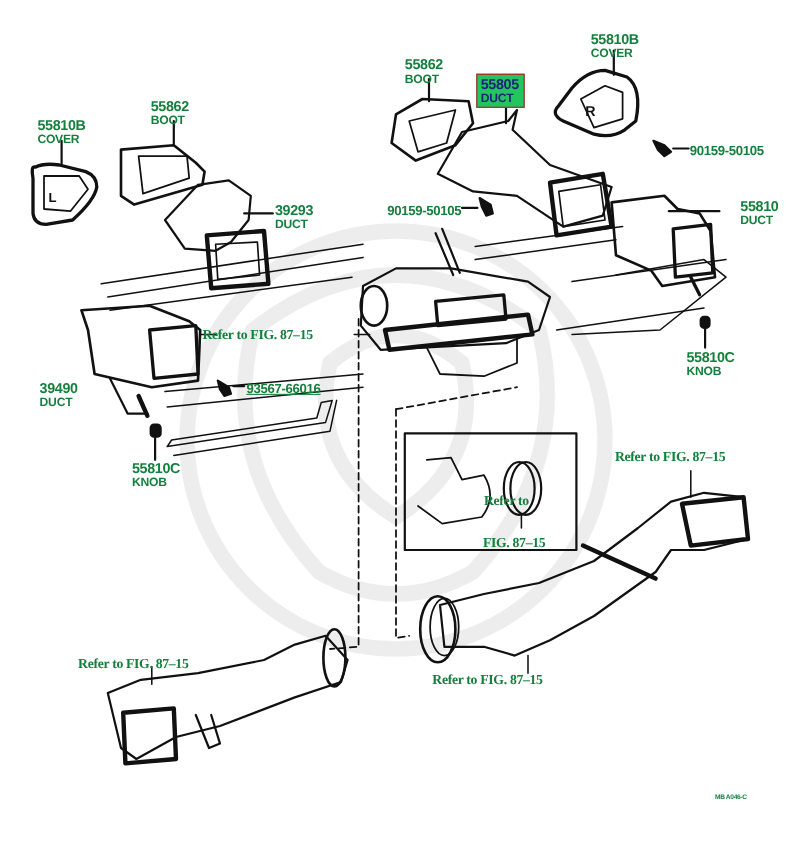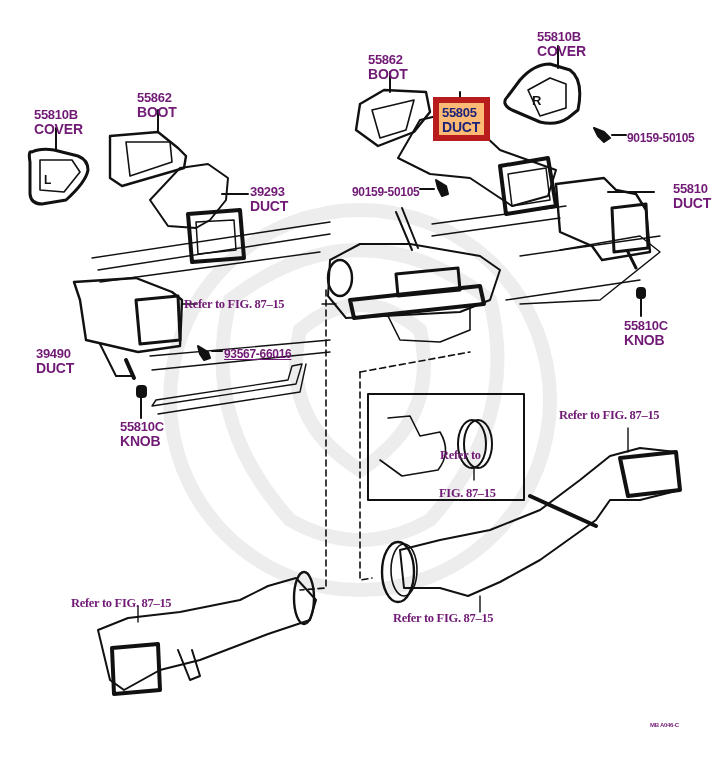--- a/index.html
+++ b/index.html
@@ -1,22 +1,22 @@
 <!DOCTYPE html>
 <html><head>
 <meta charset="utf-8">
 <style>
   html, body { margin:0; padding:0; background:#ffffff; }
   #canvas { position:relative; width:718px; height:768px; overflow:hidden; background:#ffffff; font-family:"Liberation Sans", sans-serif; color:#111; }
   svg.art { position:absolute; left:0; top:0; }
-  .lbl { position:absolute; font-family:"Liberation Sans", sans-serif; font-weight:bold; line-height:1; color:#701a75; white-space:nowrap; }
+  .lbl { position:absolute; font-family:"Liberation Sans", sans-serif; font-weight:bold; line-height:1; color:#15803d; white-space:nowrap; }
   .pn { font-size:13px; letter-spacing:-0.3px; }
-  .nm { font-size:14px; letter-spacing:-0.2px; display:block; margin-top:0px; }
+  .nm { font-size:11px; letter-spacing:-0.2px; display:block; margin-top:0px; }
   .ref { font-size:12.5px; letter-spacing:-0.3px;font-family:Liberation Serif, serif; }
-  .hl { background:#fdba74; border:6px solid #b91c1c; padding:1px 4px 1px 3px; color:#1c2378;margin-top:30px; }
+  .hl { background:#22c55e; border:1px solid #b91c1c; padding:1px 4px 1px 3px; color:#1c2378; }
   .hl .nm { color:#1c2378; }
   .code { font-size:6px; letter-spacing:-0.3px; }
 </style>
 </head>
 <body>
 
 <div id="canvas">
 
   <svg class="art" width="718" height="768" viewBox="0 0 718 768">
 

